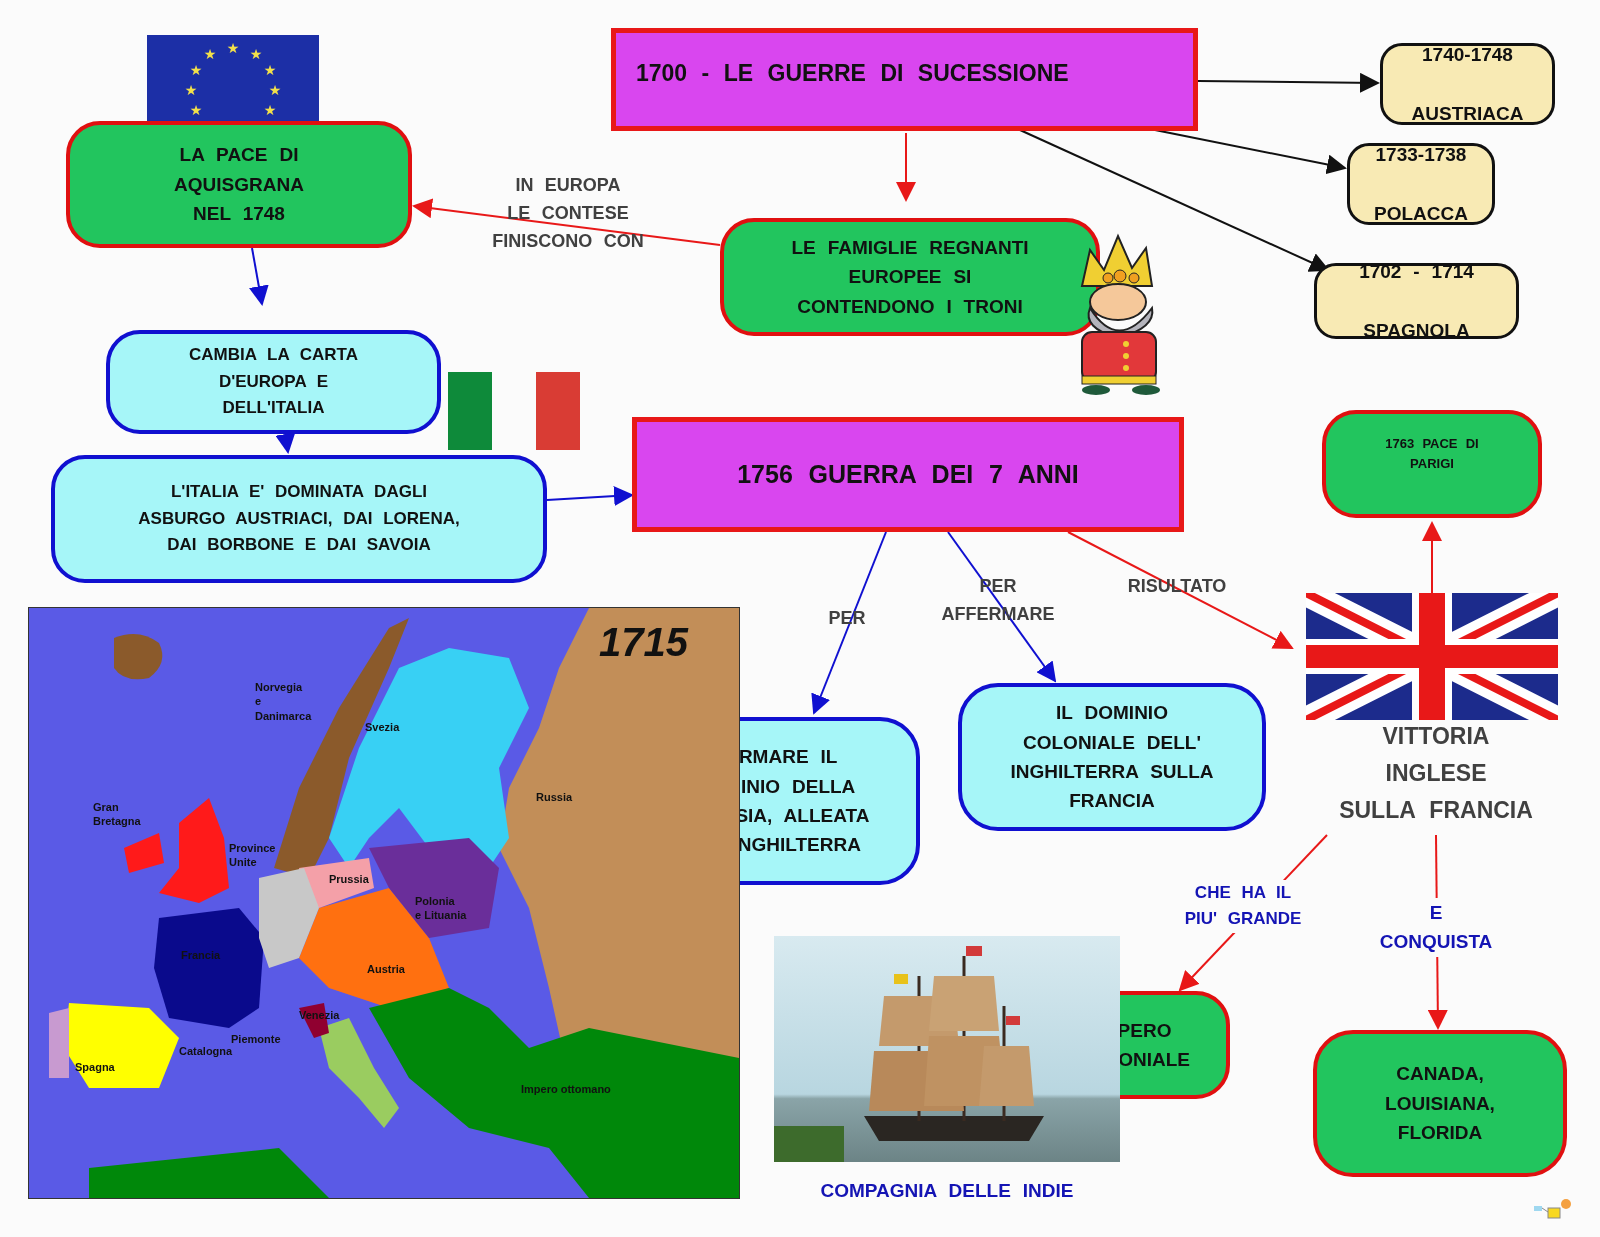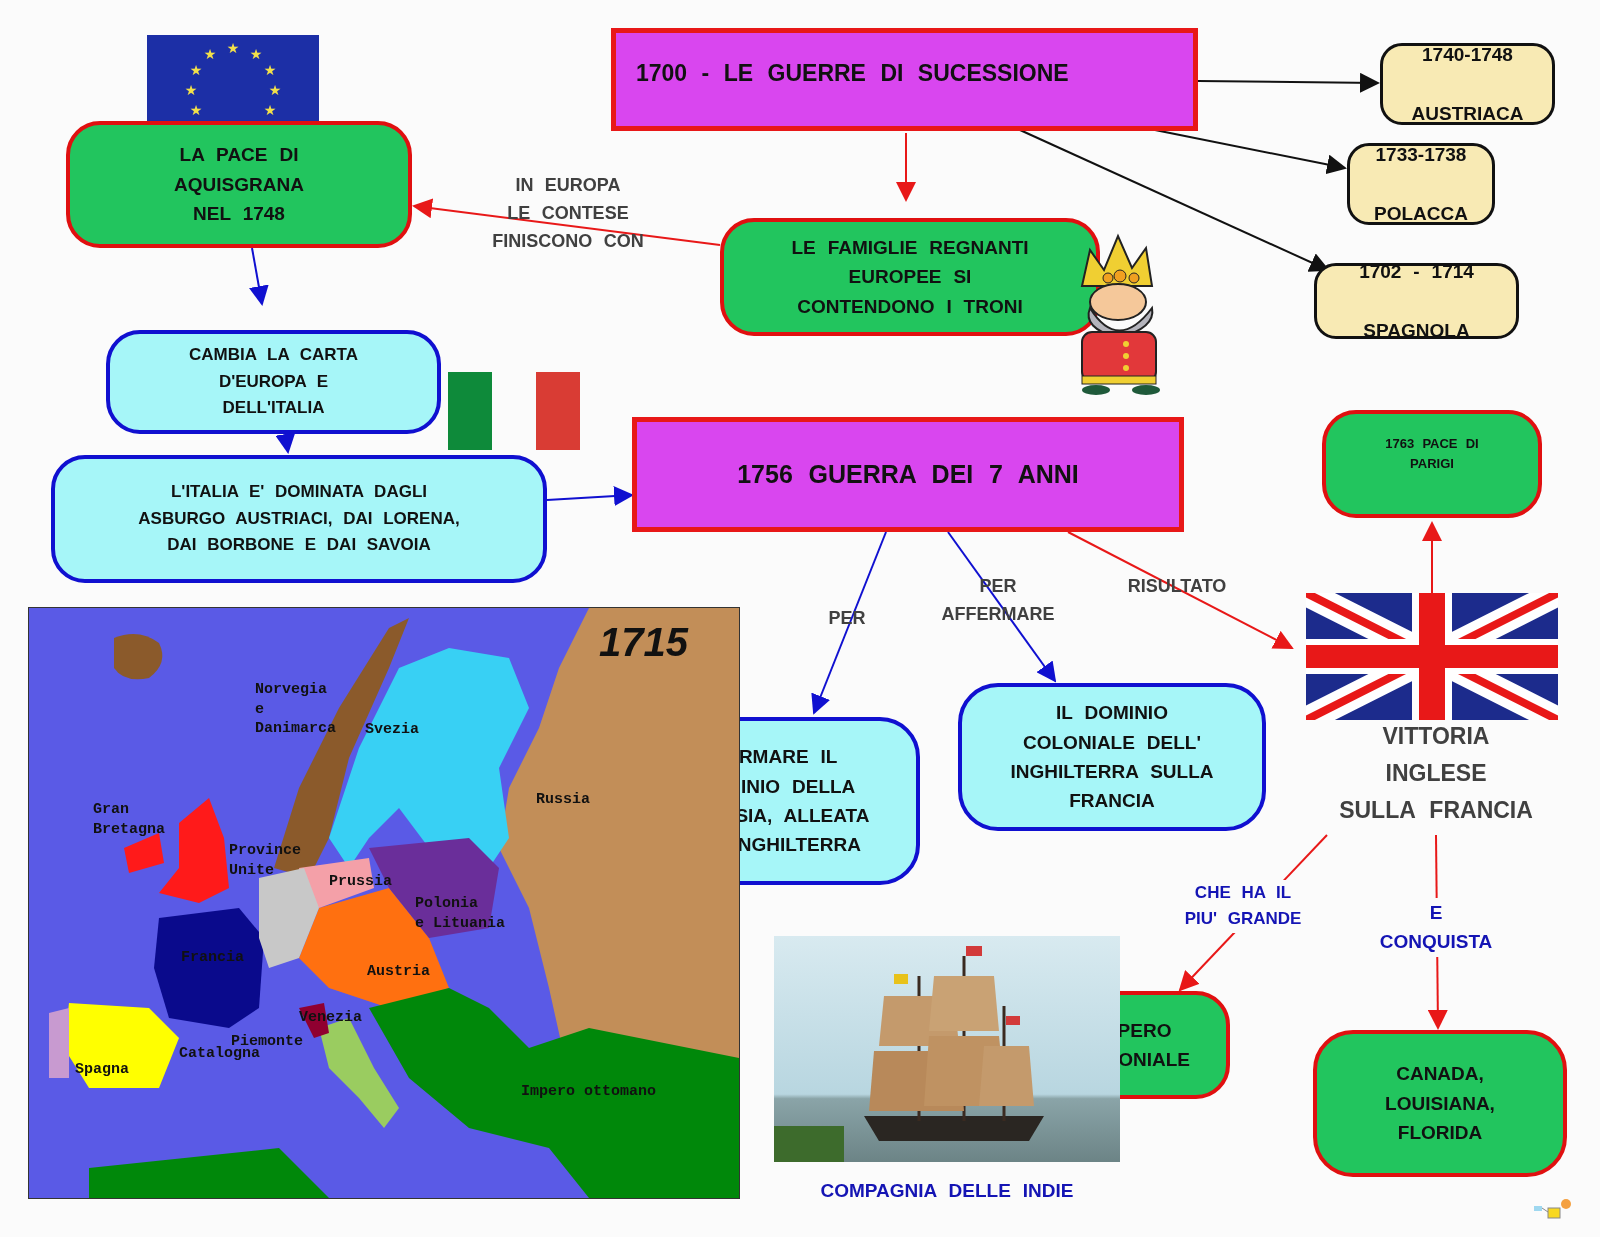--- a/index.html
+++ b/index.html
@@ -10,21 +10,21 @@
           font-weight:bold; color:#111; box-sizing:border-box; line-height:1.55; white-space:pre-line; word-spacing:0.35em; }
   .y-rect { background:#d946ef; border:5px solid #e81818; }
   .y-round { background:#22c55e; border:4px solid #e01010; border-radius:34px; }
   .c-round { background:#a6f6f8; border:4px solid #1010d0; border-radius:34px; }
   .cream { background:#f8eab4; border:3px solid #111; border-radius:22px; }
   .lbl { position:absolute; font-weight:bold; text-align:center; white-space:pre-line; line-height:1.55; word-spacing:0.35em; }
   .lbl.black { color:#404040; }
   .lbl.blue { color:#1414b4; }
   svg.lines { position:absolute; left:0; top:0; }
   .map { position:absolute; left:28px; top:607px; width:710px; height:590px; background:#5a5ae6; border:1px solid #333; overflow:hidden; }
-  .maplbl { position:absolute; font-family:Liberation Mono, monospace; font-weight:bold; font-size:15px; color:#111; line-height:1.3; white-space:pre-line; }
+  .maplbl { position:absolute; font-family:Liberation Sans, sans-serif; font-weight:bold; font-size:11px; color:#111; line-height:1.3; white-space:pre-line; }
 </style>
 </head>
 <body>
 
 <svg class="lines" width="1600" height="1237">
   <defs>
     <marker id="ab" markerWidth="10" markerHeight="10" refX="9" refY="5" orient="auto">
         <path d="M0,0 L10,5 L0,10 z" fill="#111"></path>
       </marker>
     <marker id="ar" markerWidth="10" markerHeight="10" refX="9" refY="5" orient="auto">

